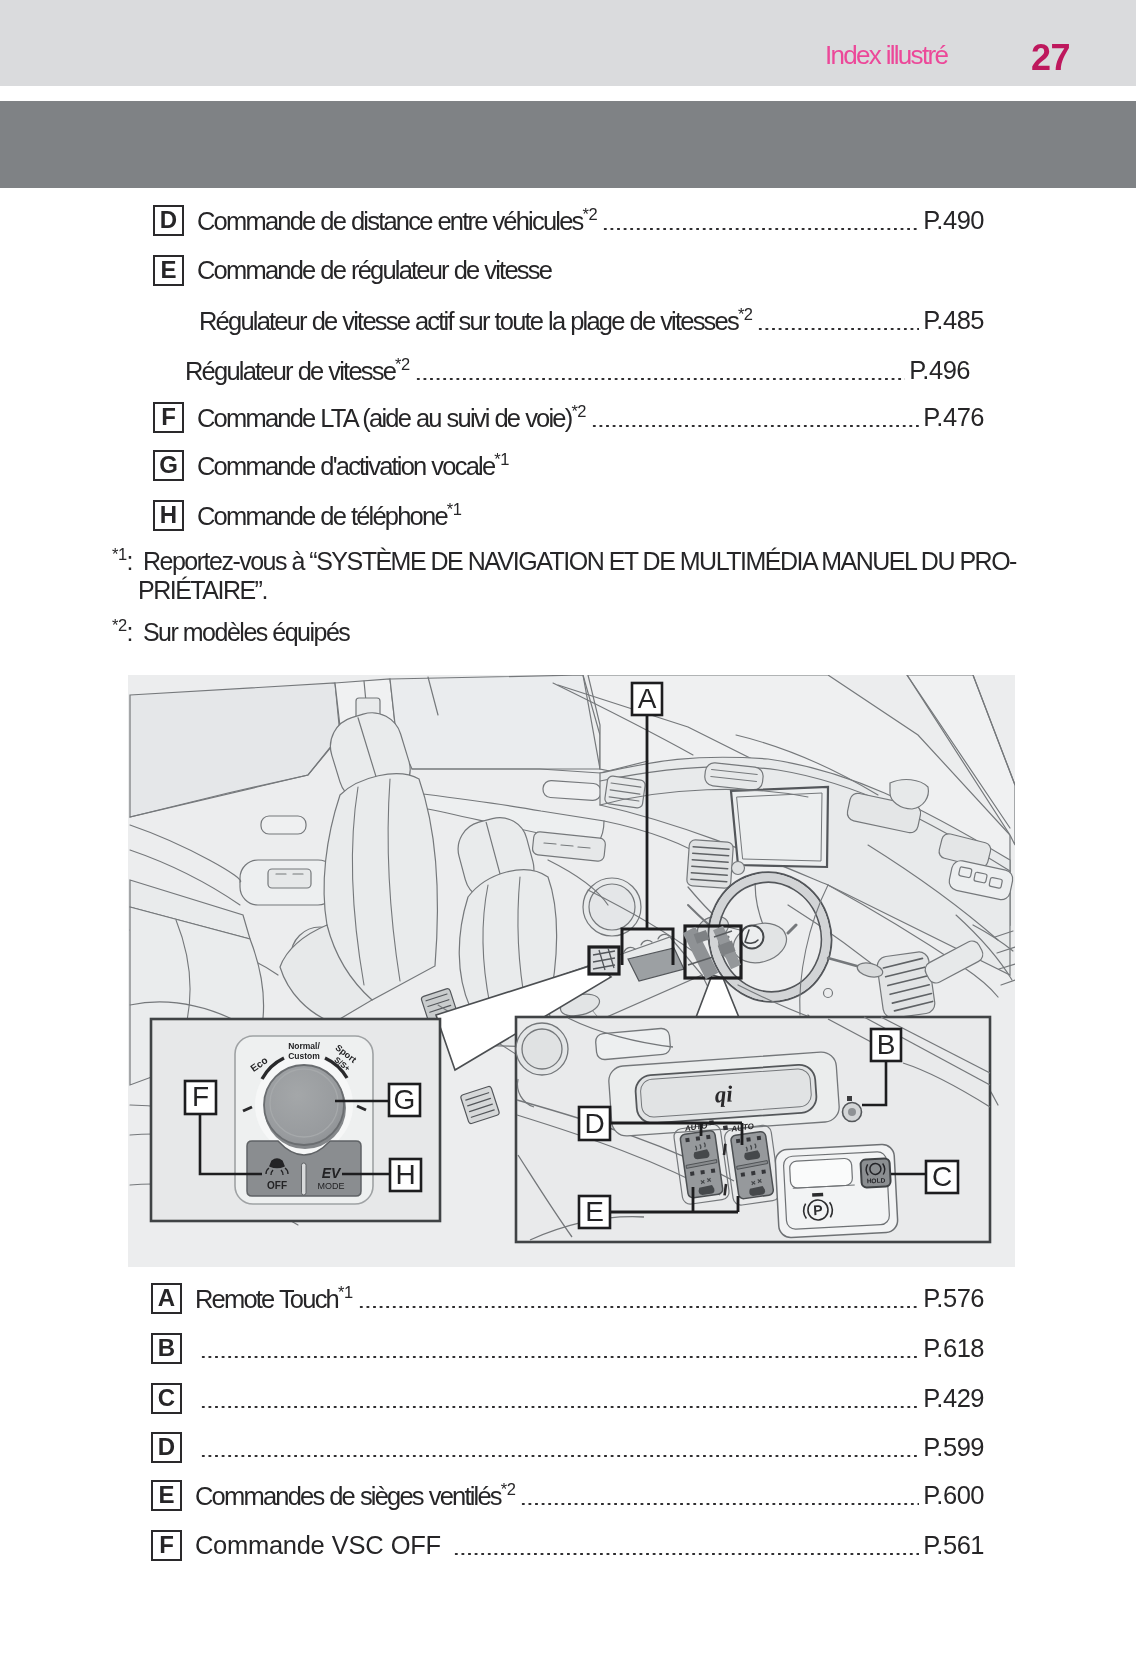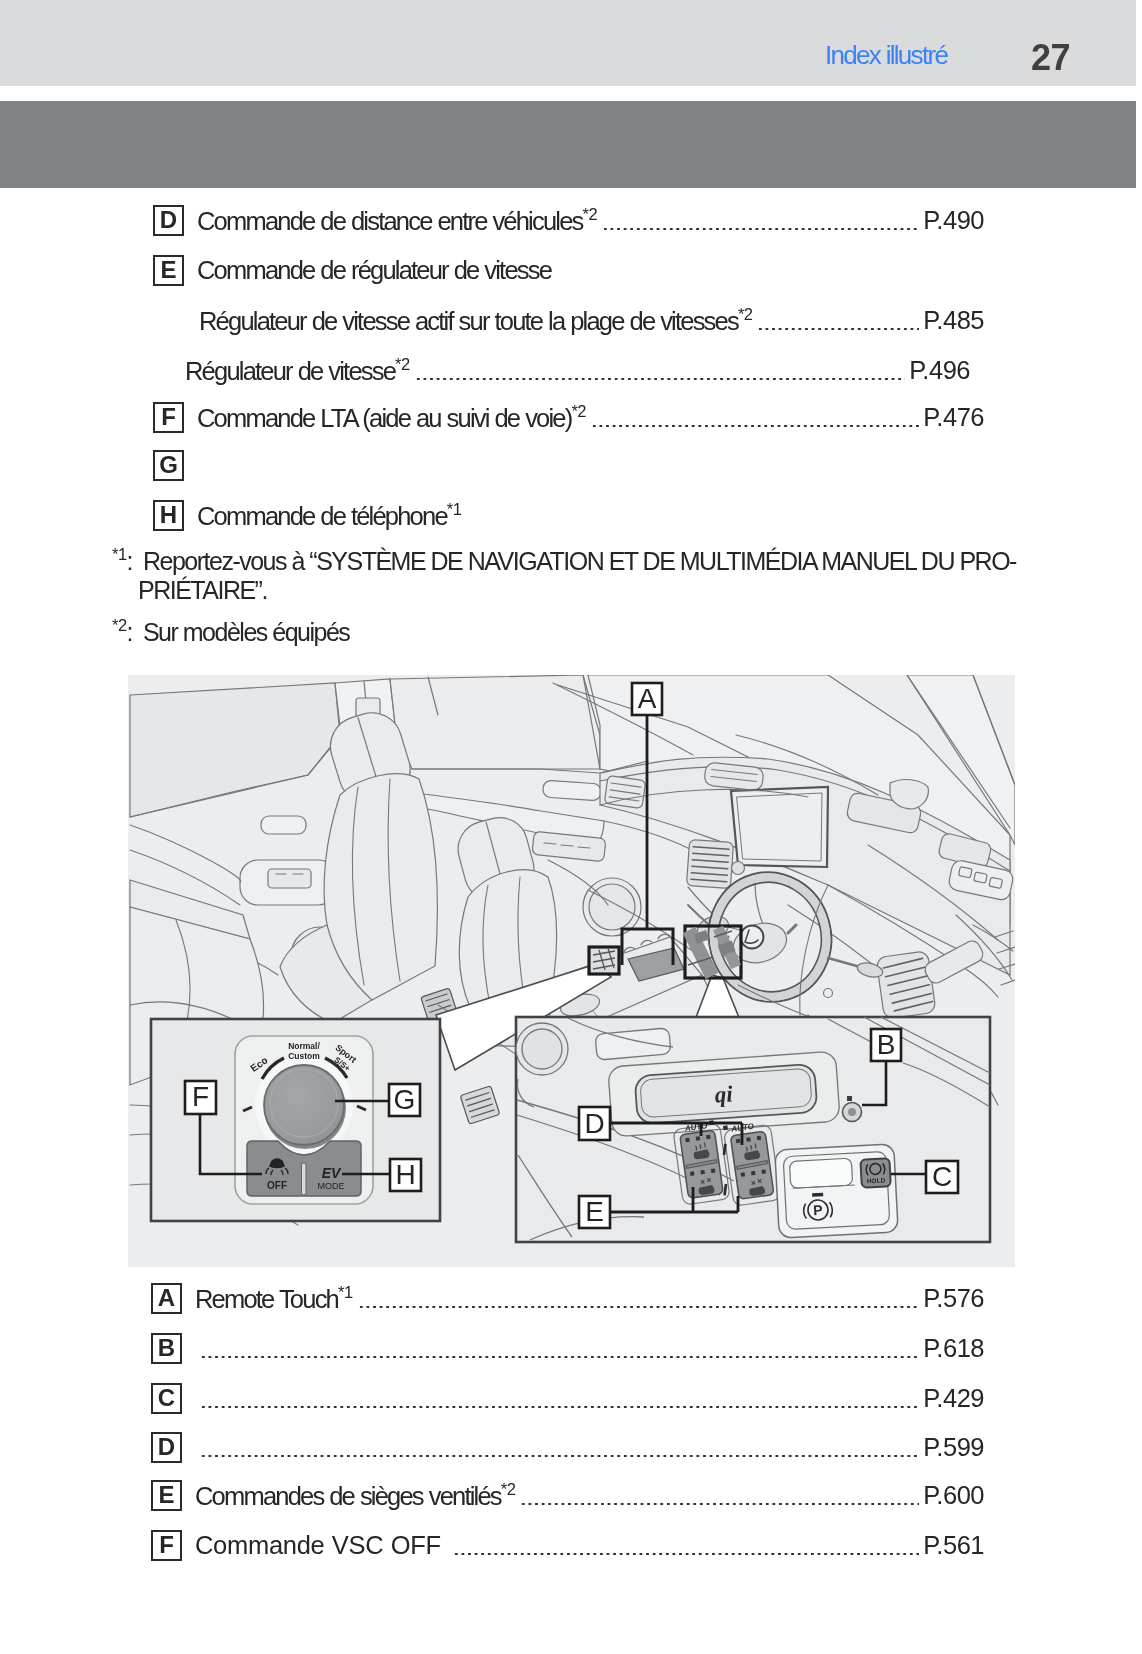--- a/index.html
+++ b/index.html
@@ -10,23 +10,23 @@
 .lead{flex:1;align-self:flex-end;height:8px;margin:0 4px 3px 5px;background-image:radial-gradient(circle,#2a292b 1.05px,rgba(0,0,0,0) 1.3px);background-size:6.6px 8px;background-repeat:repeat-x;background-position:0 bottom}
 .pg{letter-spacing:-0.5px}
 sup{font-size:16.5px;letter-spacing:-0.5px;position:relative;top:-1px;vertical-align:9px}
 .fn{position:absolute;font-size:25px;letter-spacing:-1.5px;line-height:29px}
 </style>
 </head>
 <body>
 
 <div class="abs" style="left:0;top:0;width:1136px;height:86px;background:#dadbdd"></div>
 
-<div class="abs" style="left:825px;top:40px;font-size:26px;letter-spacing:-1.7px;color:#3b82f6">Index illustré</div>
-
-<div class="abs" style="left:1031px;top:37px;font-size:36px;font-weight:bold;letter-spacing:-0.5px;color:#404040">27</div>
+<div class="abs" style="left:825px;top:40px;font-size:26px;letter-spacing:-1.7px;color:#ec4899">Index illustré</div>
+
+<div class="abs" style="left:1031px;top:37px;font-size:36px;font-weight:bold;letter-spacing:-0.5px;color:#be185d">27</div>
 
 <div class="abs" style="left:0;top:101px;width:1136px;height:87px;background:#7f8285"></div>
 
 <div class="row" style="left:153px;top:205px;width:831px">
     <span class="lbox">D</span>
     <span>Commande de distance entre véhicules<sup>*2</sup></span>
     <span class="lead"></span>
     <span class="pg">P.490</span>
   </div>
 
@@ -49,20 +49,21 @@
 
 <div class="row" style="left:153px;top:402px;width:831px">
     <span class="lbox">F</span>
     <span>Commande LTA (aide au suivi de voie)<sup>*2</sup></span>
     <span class="lead"></span>
     <span class="pg">P.476</span>
   </div>
 
 <div class="row" style="left:153px;top:450px;width:831px">
     <span class="lbox">G</span>
+    <span>Commande d'activation vocale<sup>*1</sup></span>
   </div>
 
 <div class="row" style="left:153px;top:500px;width:831px">
     <span class="lbox">H</span>
     <span>Commande de téléphone<sup>*1</sup></span>
   </div>
 
 <div class="fn" style="left:112px;top:541px"><sup>*1</sup>:&nbsp; Reportez-vous à “SYSTÈME DE NAVIGATION ET DE MULTIMÉDIA MANUEL DU PRO-<br><span style="margin-left:26px">PRIÉTAIRE”.</span></div>
 
 <div class="fn" style="left:112px;top:612px"><sup>*2</sup>:&nbsp; Sur modèles équipés</div>

